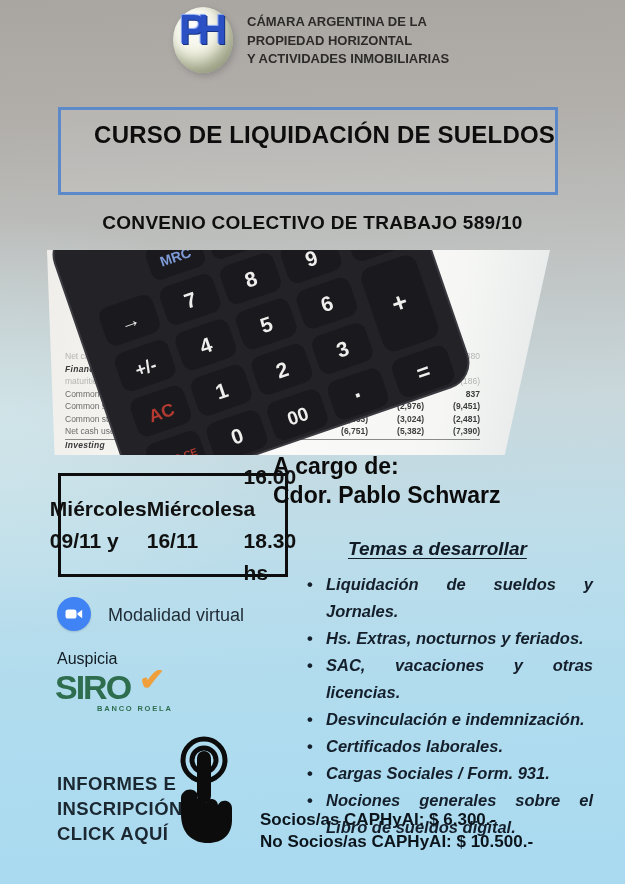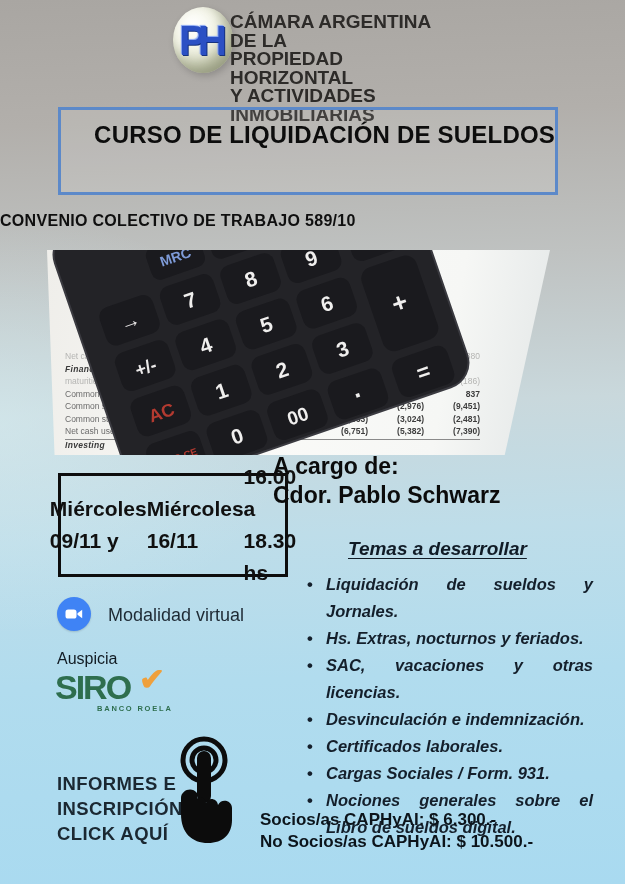--- a/index.html
+++ b/index.html
@@ -10,29 +10,29 @@
     background:
       radial-gradient(ellipse 420px 300px at 0% 48%, rgba(214,238,243,.55), rgba(214,238,243,0) 70%),
       linear-gradient(178deg,#a9a6a2 0%,#b2afab 14%,#bfc2c1 30%,#c9d8dc 46%,#bedde9 60%,#b1dcee 76%,#a9daf0 100%);
   }
   .abs{position:absolute;}
 
   
   .logo-sphere{left:173px;top:7px;width:60px;height:66px;border-radius:50%;
     background:radial-gradient(circle at 34% 28%, #ffffff 0%, #f4f5e8 35%, #d9ddc4 68%, #adb298 100%);
     box-shadow:inset -7px -9px 14px rgba(95,100,70,.45), 2px 3px 7px rgba(0,0,0,.18);
-    display:flex;align-items:center;justify-content:center;}
+    display:flex;align-items:flex-start;justify-content:center;}
   .logo-mono{font-size:40px;font-weight:800;letter-spacing:-8px;color:#2b50c4;
     text-shadow:1px 1px 0 #16327f, -1px -1px 1px #86a4f2;transform:translateX(-4px) scaleY(1.04);}
-  .org-text{left:230px;top:13px;width:230px;font-size:19px;font-weight:700;line-height:18.5px;color:#2d2b29;}
+  .org-text{left:247px;top:13px;width:230px;font-size:13px;font-weight:700;line-height:18.5px;color:#2d2b29;}
 
   
   .title-box{left:58px;top:107px;width:500px;height:88px;border:3px solid #5c89c9;background:rgba(255,255,255,.10);}
   .title-box .tl{margin-top:9px;text-align:right;font-size:24px;font-weight:800;line-height:31px;color:#0d0d0d;letter-spacing:.2px;}
-  .subtitle{left:0;top:212px;width:625px;text-align:left;font-size:16px;font-weight:800;color:#0f0f0f;letter-spacing:.3px;}
+  .subtitle{left:0;top:212px;width:625px;text-align:center;font-size:19px;font-weight:800;color:#0f0f0f;letter-spacing:.3px;}
 
   
   .photo{left:47px;top:250px;width:503px;height:205px;overflow:hidden;
     background:linear-gradient(100deg,#efeeea 0%,#fafaf8 45%,#f6f7f5 78%,#e3e7e7 100%);
     clip-path:polygon(0 0,100% 0,91% 100%,1.5% 100%);}
   .paper-rows{position:absolute;left:18px;right:70px;bottom:4px;font-size:8.5px;color:#6b6b6b;}
   .prow{display:flex;align-items:baseline;height:12.5px;}
   .prow .lbl{flex:1;white-space:nowrap;overflow:hidden;}
   .prow .v{width:56px;text-align:right;color:#3d3d3d;font-weight:700;white-space:nowrap;}
   .prow.faint,.prow.faint .v{color:#b5b5b3;font-weight:400;}

